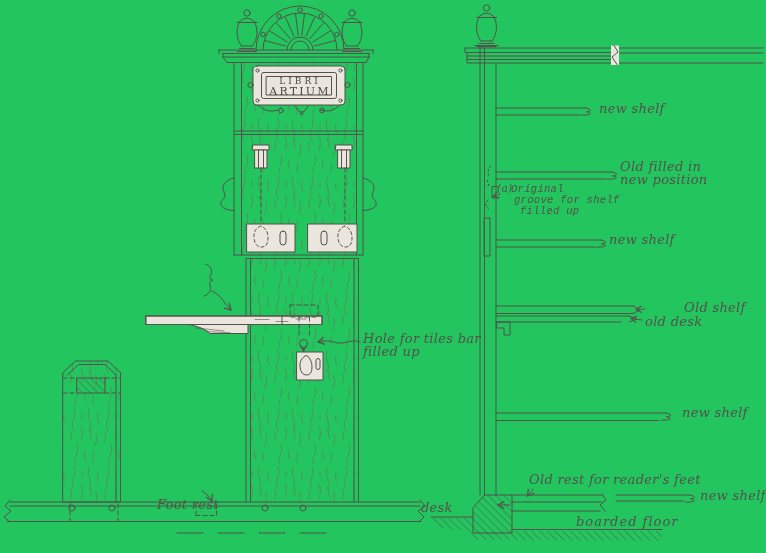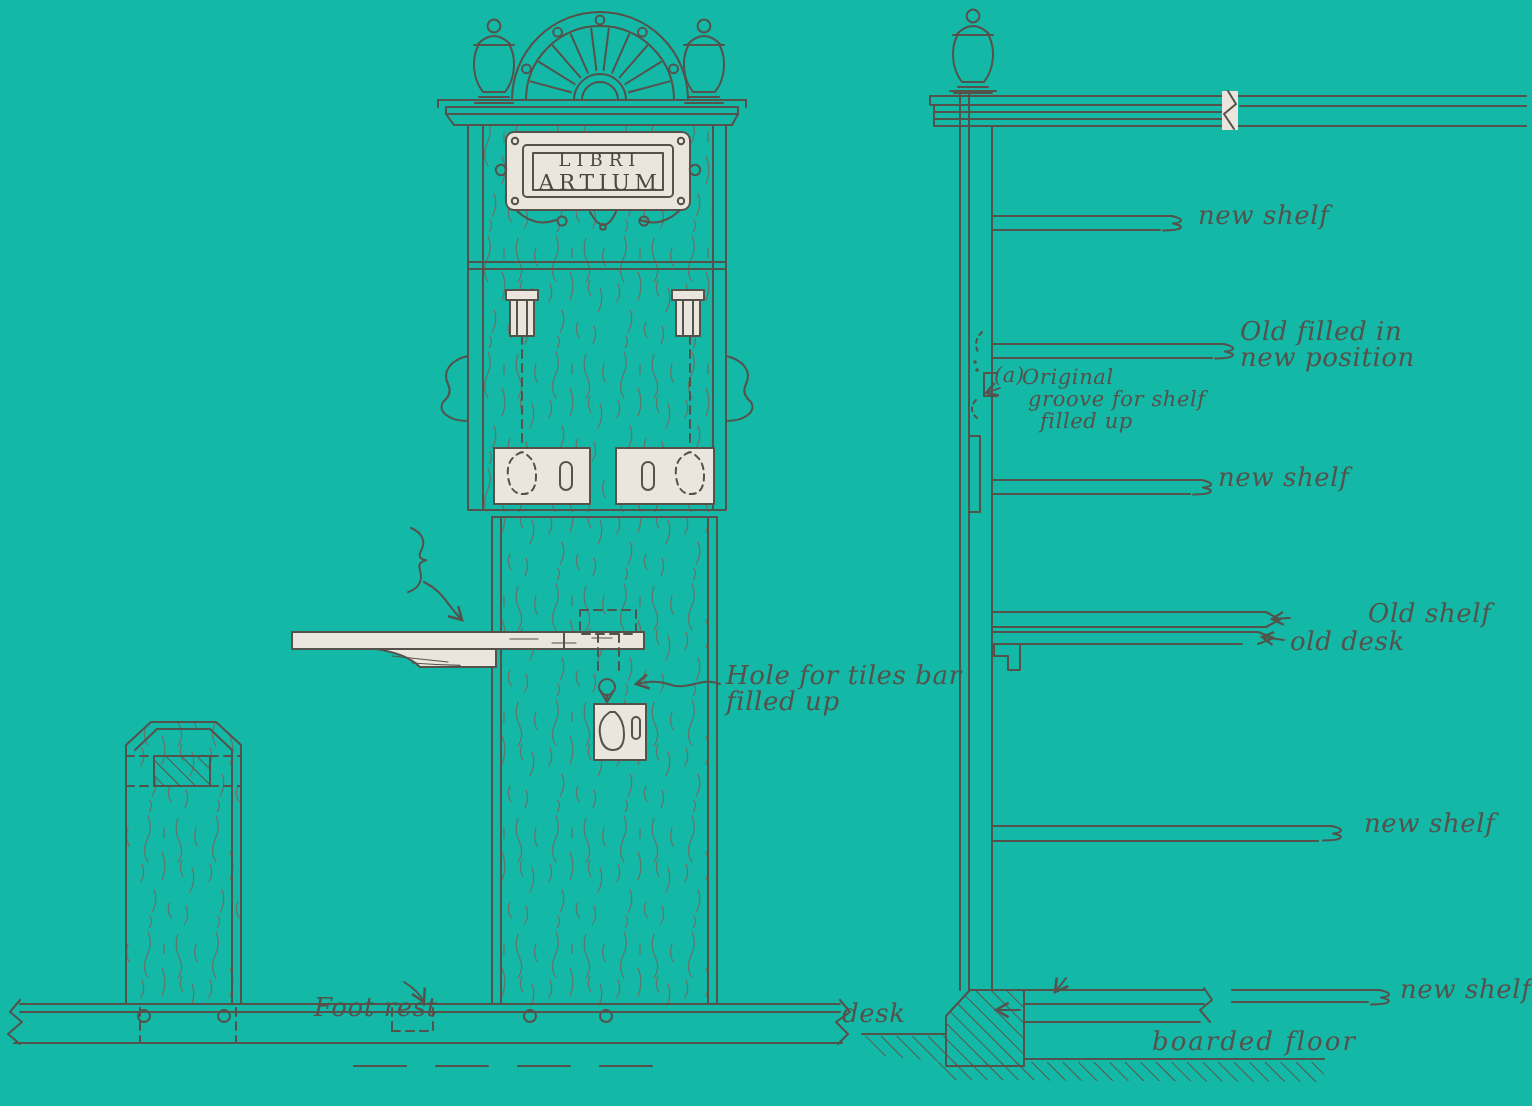--- a/index.html
+++ b/index.html
@@ -1,17 +1,17 @@
 <!DOCTYPE html>
 <html><head>
 <meta charset="utf-8">
 <style>
   html,body{margin:0;padding:0;background:#eae6dd;}
   .stage{
-    position:relative;width:766px;height:553px;background:#14b8a6;
+    position:relative;width:766px;height:553px;background:#22c55e;
     overflow:hidden;font-family:"DejaVu Serif",serif;
   }
   .stage svg{position:absolute;left:0;top:0;}
   .lbl{
     position:absolute;color:#55514b;font-style:italic;
     font-size:13px;line-height:13px;white-space:nowrap;letter-spacing:.3px;
   }
   .lbl.small{font-size:10.5px;line-height:11px;}
   .ind1{padding-left:3px;}
   .ind2{padding-left:9px;}
@@ -280,33 +280,34 @@
 
   <div class="lbl" style="left:599px;top:102px;">new shelf</div>
 
   <div class="lbl" style="left:620px;top:160px;">
     <div>Old filled in</div>
     <div>new position</div>
   </div>
 
   <div class="lbl small" style="left:497px;top:183px;">(a)</div>
 
-  <div class="lbl small" style="left:511px;top:184px;">
+  <div class="lbl small" style="left:511px;top:184px;font-family:Liberation Mono, monospace;">
     <div>Original</div>
     <div class="ind1">groove for shelf</div>
     <div class="ind2">filled up</div>
   </div>
 
   <div class="lbl" style="left:609px;top:233px;">new shelf</div>
 
   <div class="lbl" style="left:684px;top:301px;text-align:center;">Old shelf</div>
 
   <div class="lbl" style="left:645px;top:315px;">old desk</div>
 
   <div class="lbl" style="left:682px;top:406px;">new shelf</div>
 
+  <div class="lbl" style="left:529px;top:473px;">Old rest for reader's feet</div>
 
   <div class="lbl" style="left:700px;top:489px;">new shelf</div>
 
   <div class="lbl" style="left:421px;top:501px;">desk</div>
 
   <div class="lbl" style="left:576px;top:515px;letter-spacing:1px;">boarded floor</div>
 </div>
 
 </body></html>

